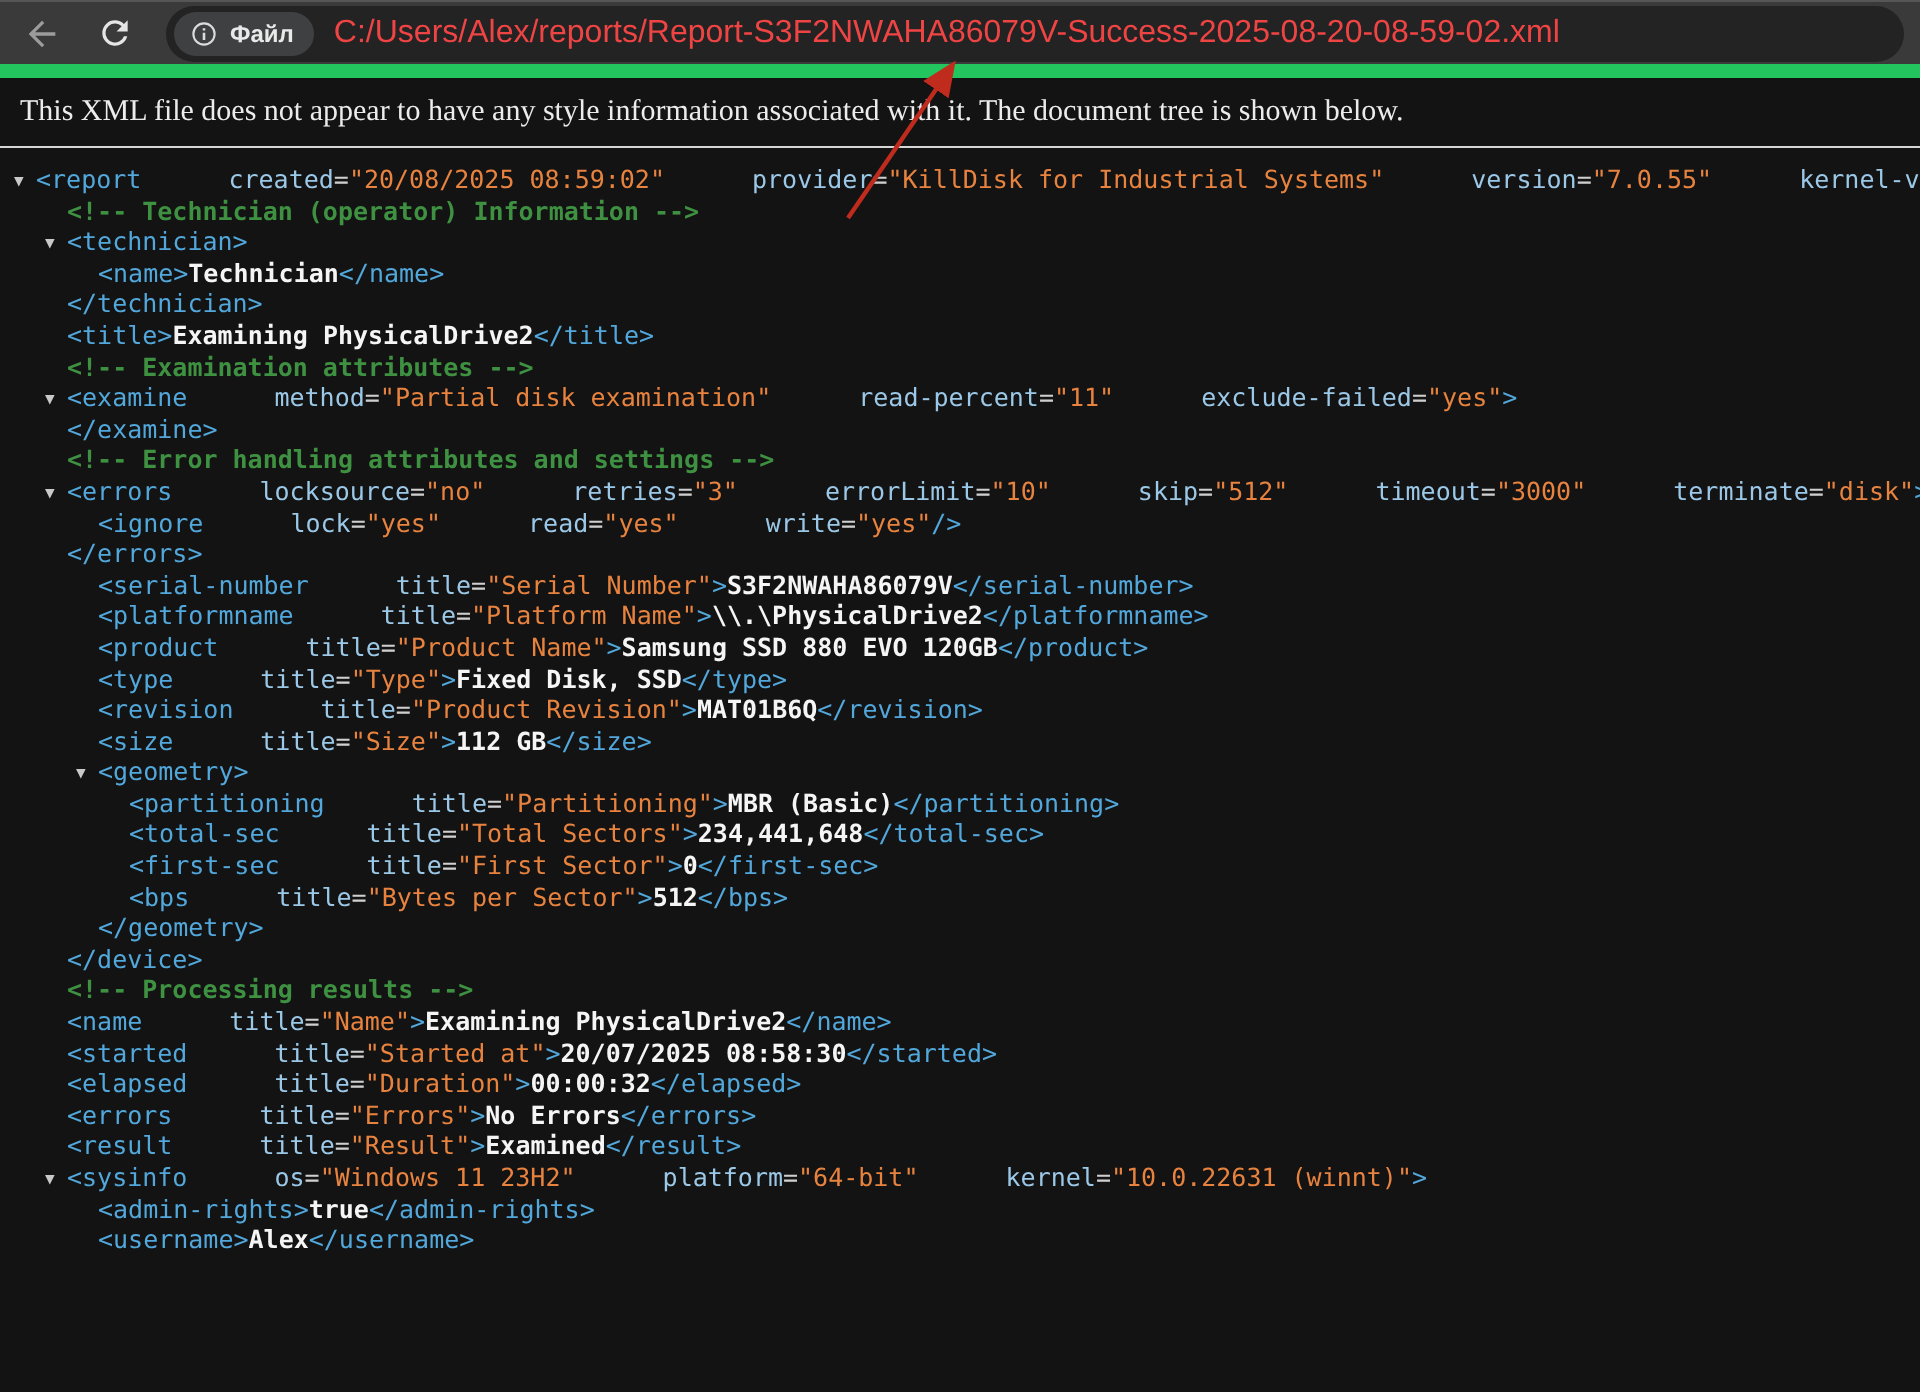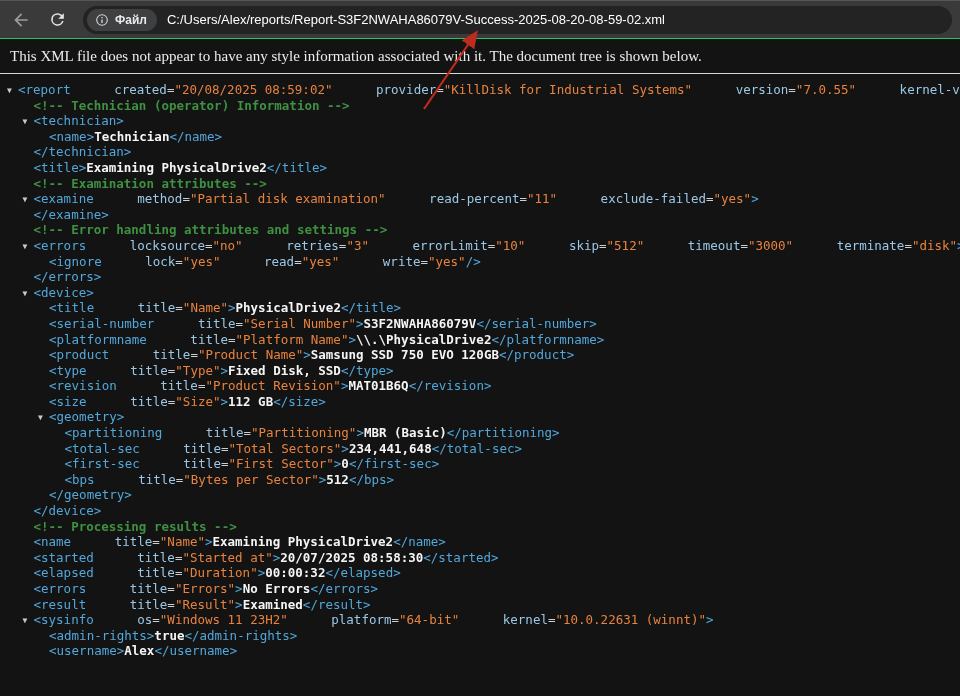--- a/index.html
+++ b/index.html
@@ -2,21 +2,21 @@
 <html><head>
 <meta charset="utf-8">
 <style>
   * { margin: 0; padding: 0; box-sizing: border-box; }
   html, body { width: 960px; height: 696px; overflow: hidden; background: #131313; }
   body { font-family: "Liberation Sans", sans-serif; position: relative; }
 
   
   .toolbar {
     height: 39px; background: #3a3a3b;
-    border-top: 1px solid #565656; border-bottom: 1px solid #22c55e;
+    border-top: 1px solid #565656; border-bottom: 7px solid #22c55e;
     display: flex; align-items: center;
   }
   .nav-btn {
     background: transparent; border: 0; padding: 0;
     width: 28px; height: 28px; display: flex; align-items: center; justify-content: center;
     cursor: pointer; flex: 0 0 auto;
   }
   .nav-btn.back { margin-left: 7px; }
   .nav-btn.reload { margin-left: 8px; }
   .urlbar {
@@ -24,21 +24,21 @@
     background: #232324; border-radius: 14px;
     display: flex; align-items: center; min-width: 0;
   }
   .scheme-chip {
     margin-left: 4px; height: 22px; border-radius: 11px;
     background: #3f4041; display: flex; align-items: center;
     padding: 0 10px 0 8px; gap: 6px; flex: 0 0 auto; cursor: pointer;
   }
   .scheme-chip span { font-size: 12px; font-weight: 600; color: #e9e9e9; }
   .url-text {
-    margin-left: 10px; font-size: 13px; color: #ffffff;
+    margin-left: 10px; font-size: 16px; color: #ef4444;
     white-space: nowrap; overflow: hidden;
   }
 
   
   .content { padding-top: 7px; }
   .msg {
     margin: 0 10px; color: #ececec;
     font-family: "Liberation Serif", serif; font-size: 15px; line-height: 20px;
   }
   hr.divider { border: 0; border-top: 1px solid #d6d6d6; margin: 7px 0 8px 0; }
@@ -108,25 +108,23 @@
       <div class="line"><span class="pad" style="width: 38px;"></span><span class="arrow"></span><span class="tg">&lt;name&gt;</span><span class="tx">Technician</span><span class="tg">&lt;/name&gt;</span></div>
       <div class="line"><span class="pad" style="width: 22.5px;"></span><span class="arrow"></span><span class="tg">&lt;/technician&gt;</span></div>
       <div class="line"><span class="pad" style="width: 22.5px;"></span><span class="arrow"></span><span class="tg">&lt;title&gt;</span><span class="tx">Examining PhysicalDrive2</span><span class="tg">&lt;/title&gt;</span></div>
       <div class="line"><span class="pad" style="width: 22.5px;"></span><span class="arrow"></span><span class="cm">&lt;!-- Examination attributes --&gt;</span></div>
       <div class="line"><span class="pad" style="width: 22.5px;"></span><span class="arrow">▼</span><span class="tg">&lt;examine </span><span class="at">method</span><span class="eq">=</span><span class="vl">"Partial disk examination"</span><span class="at"> read-percent</span><span class="eq">=</span><span class="vl">"11"</span><span class="at"> exclude-failed</span><span class="eq">=</span><span class="vl">"yes"</span><span class="tg">&gt;</span></div>
       <div class="line"><span class="pad" style="width: 22.5px;"></span><span class="arrow"></span><span class="tg">&lt;/examine&gt;</span></div>
       <div class="line"><span class="pad" style="width: 22.5px;"></span><span class="arrow"></span><span class="cm">&lt;!-- Error handling attributes and settings --&gt;</span></div>
       <div class="line"><span class="pad" style="width: 22.5px;"></span><span class="arrow">▼</span><span class="tg">&lt;errors </span><span class="at">locksource</span><span class="eq">=</span><span class="vl">"no"</span><span class="at"> retries</span><span class="eq">=</span><span class="vl">"3"</span><span class="at"> errorLimit</span><span class="eq">=</span><span class="vl">"10"</span><span class="at"> skip</span><span class="eq">=</span><span class="vl">"512"</span><span class="at"> timeout</span><span class="eq">=</span><span class="vl">"3000"</span><span class="at"> terminate</span><span class="eq">=</span><span class="vl">"disk"</span><span class="tg">&gt;</span></div>
       <div class="line"><span class="pad" style="width: 38px;"></span><span class="arrow"></span><span class="tg">&lt;ignore </span><span class="at">lock</span><span class="eq">=</span><span class="vl">"yes"</span><span class="at"> read</span><span class="eq">=</span><span class="vl">"yes"</span><span class="at"> write</span><span class="eq">=</span><span class="vl">"yes"</span><span class="tg">/&gt;</span></div>
       <div class="line"><span class="pad" style="width: 22.5px;"></span><span class="arrow"></span><span class="tg">&lt;/errors&gt;</span></div>
-      <div class="line"><span class="pad" style="width: 22.5px;"></span><span class="arrow">▼</span><span class="tg">&lt;device&gt;</span></div>
-      <div class="line"><span class="pad" style="width: 38px;"></span><span class="arrow"></span><span class="tg">&lt;title </span><span class="at">title</span><span class="eq">=</span><span class="vl">"Name"</span><span class="tg">&gt;</span><span class="tx">PhysicalDrive2</span><span class="tg">&lt;/title&gt;</span></div>
       <div class="line"><span class="pad" style="width: 38px;"></span><span class="arrow"></span><span class="tg">&lt;serial-number </span><span class="at">title</span><span class="eq">=</span><span class="vl">"Serial Number"</span><span class="tg">&gt;</span><span class="tx">S3F2NWAHA86079V</span><span class="tg">&lt;/serial-number&gt;</span></div>
       <div class="line"><span class="pad" style="width: 38px;"></span><span class="arrow"></span><span class="tg">&lt;platformname </span><span class="at">title</span><span class="eq">=</span><span class="vl">"Platform Name"</span><span class="tg">&gt;</span><span class="tx">\\.\PhysicalDrive2</span><span class="tg">&lt;/platformname&gt;</span></div>
-      <div class="line"><span class="pad" style="width: 38px;"></span><span class="arrow"></span><span class="tg">&lt;product </span><span class="at">title</span><span class="eq">=</span><span class="vl">"Product Name"</span><span class="tg">&gt;</span><span class="tx">Samsung SSD 750 EVO 120GB</span><span class="tg">&lt;/product&gt;</span></div>
+      <div class="line"><span class="pad" style="width: 38px;"></span><span class="arrow"></span><span class="tg">&lt;product </span><span class="at">title</span><span class="eq">=</span><span class="vl">"Product Name"</span><span class="tg">&gt;</span><span class="tx">Samsung SSD 880 EVO 120GB</span><span class="tg">&lt;/product&gt;</span></div>
       <div class="line"><span class="pad" style="width: 38px;"></span><span class="arrow"></span><span class="tg">&lt;type </span><span class="at">title</span><span class="eq">=</span><span class="vl">"Type"</span><span class="tg">&gt;</span><span class="tx">Fixed Disk, SSD</span><span class="tg">&lt;/type&gt;</span></div>
       <div class="line"><span class="pad" style="width: 38px;"></span><span class="arrow"></span><span class="tg">&lt;revision </span><span class="at">title</span><span class="eq">=</span><span class="vl">"Product Revision"</span><span class="tg">&gt;</span><span class="tx">MAT01B6Q</span><span class="tg">&lt;/revision&gt;</span></div>
       <div class="line"><span class="pad" style="width: 38px;"></span><span class="arrow"></span><span class="tg">&lt;size </span><span class="at">title</span><span class="eq">=</span><span class="vl">"Size"</span><span class="tg">&gt;</span><span class="tx">112 GB</span><span class="tg">&lt;/size&gt;</span></div>
       <div class="line"><span class="pad" style="width: 38px;"></span><span class="arrow">▼</span><span class="tg">&lt;geometry&gt;</span></div>
       <div class="line"><span class="pad" style="width: 53.5px;"></span><span class="arrow"></span><span class="tg">&lt;partitioning </span><span class="at">title</span><span class="eq">=</span><span class="vl">"Partitioning"</span><span class="tg">&gt;</span><span class="tx">MBR (Basic)</span><span class="tg">&lt;/partitioning&gt;</span></div>
       <div class="line"><span class="pad" style="width: 53.5px;"></span><span class="arrow"></span><span class="tg">&lt;total-sec </span><span class="at">title</span><span class="eq">=</span><span class="vl">"Total Sectors"</span><span class="tg">&gt;</span><span class="tx">234,441,648</span><span class="tg">&lt;/total-sec&gt;</span></div>
       <div class="line"><span class="pad" style="width: 53.5px;"></span><span class="arrow"></span><span class="tg">&lt;first-sec </span><span class="at">title</span><span class="eq">=</span><span class="vl">"First Sector"</span><span class="tg">&gt;</span><span class="tx">0</span><span class="tg">&lt;/first-sec&gt;</span></div>
       <div class="line"><span class="pad" style="width: 53.5px;"></span><span class="arrow"></span><span class="tg">&lt;bps </span><span class="at">title</span><span class="eq">=</span><span class="vl">"Bytes per Sector"</span><span class="tg">&gt;</span><span class="tx">512</span><span class="tg">&lt;/bps&gt;</span></div>
       <div class="line"><span class="pad" style="width: 38px;"></span><span class="arrow"></span><span class="tg">&lt;/geometry&gt;</span></div>
       <div class="line"><span class="pad" style="width: 22.5px;"></span><span class="arrow"></span><span class="tg">&lt;/device&gt;</span></div>

